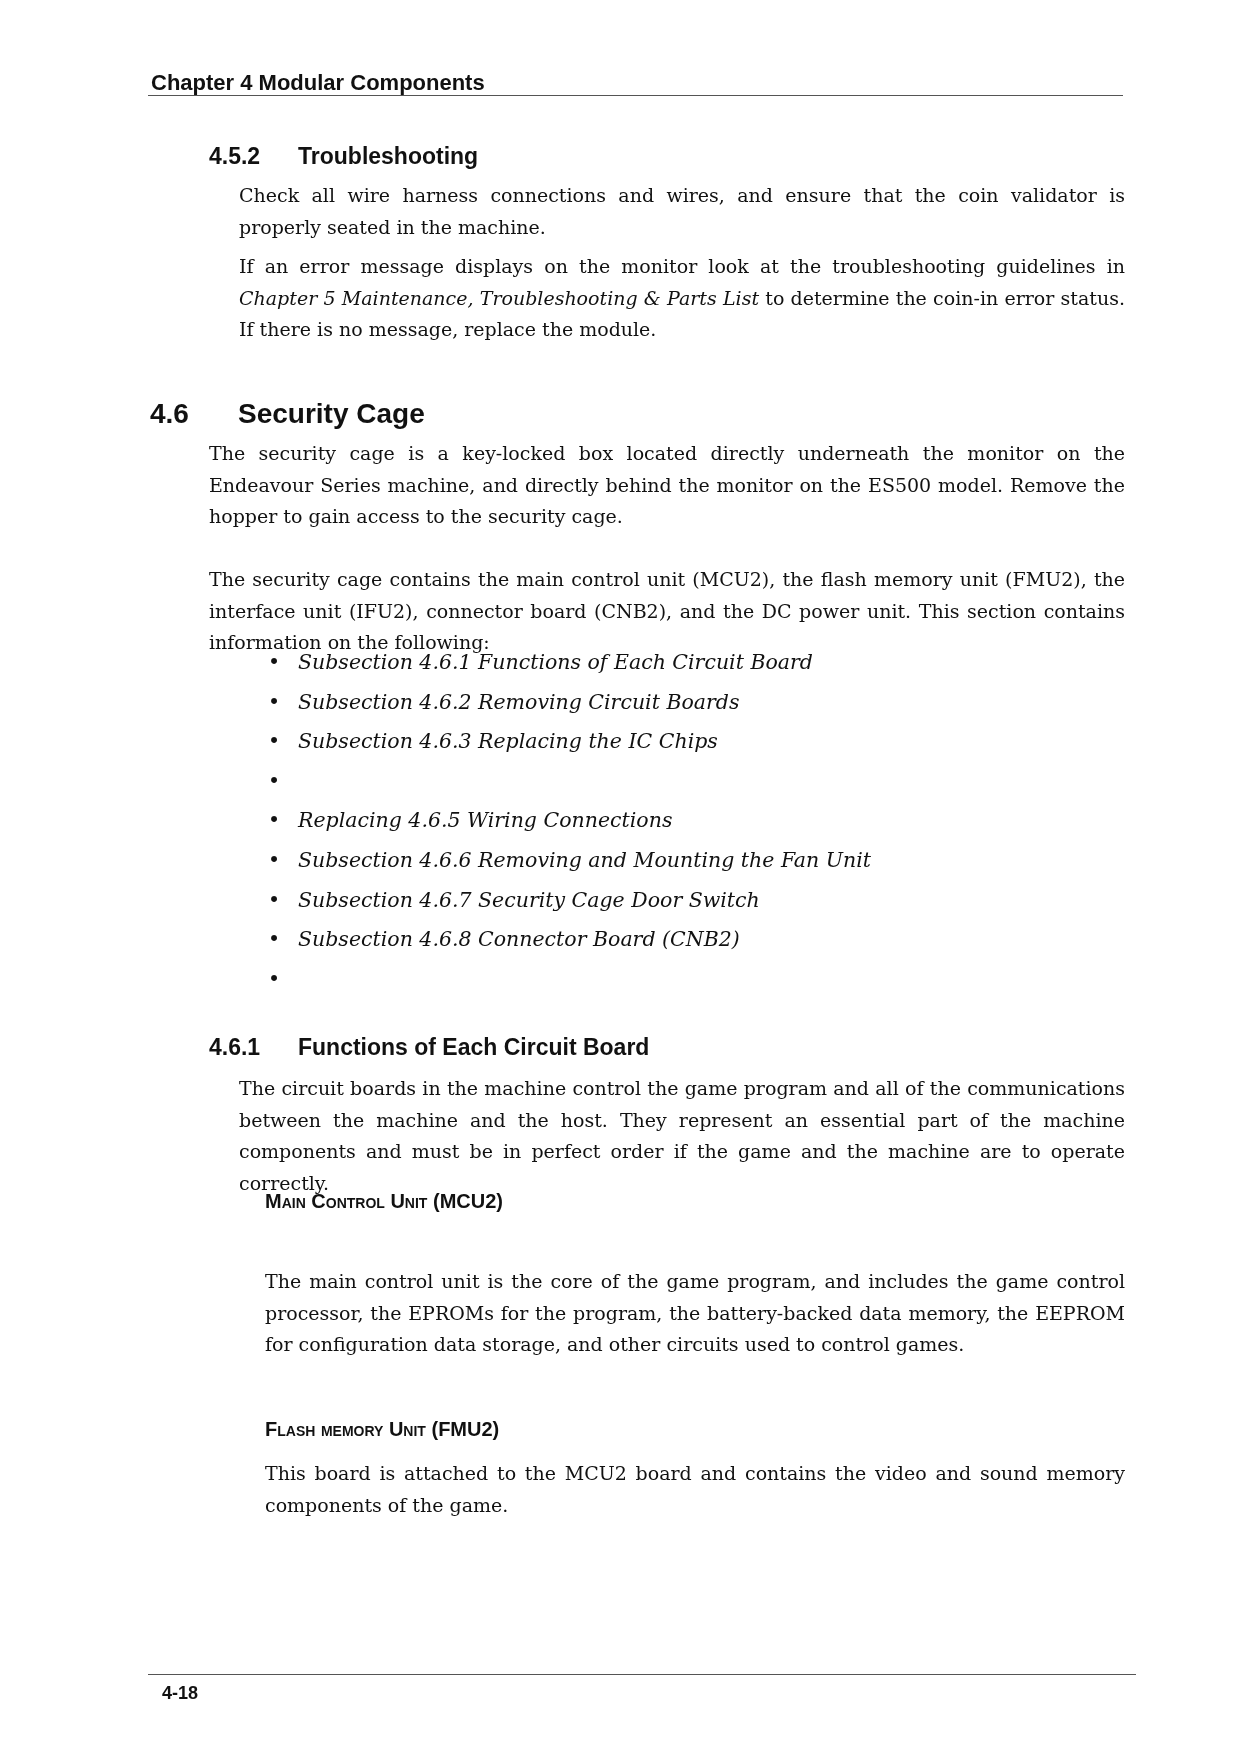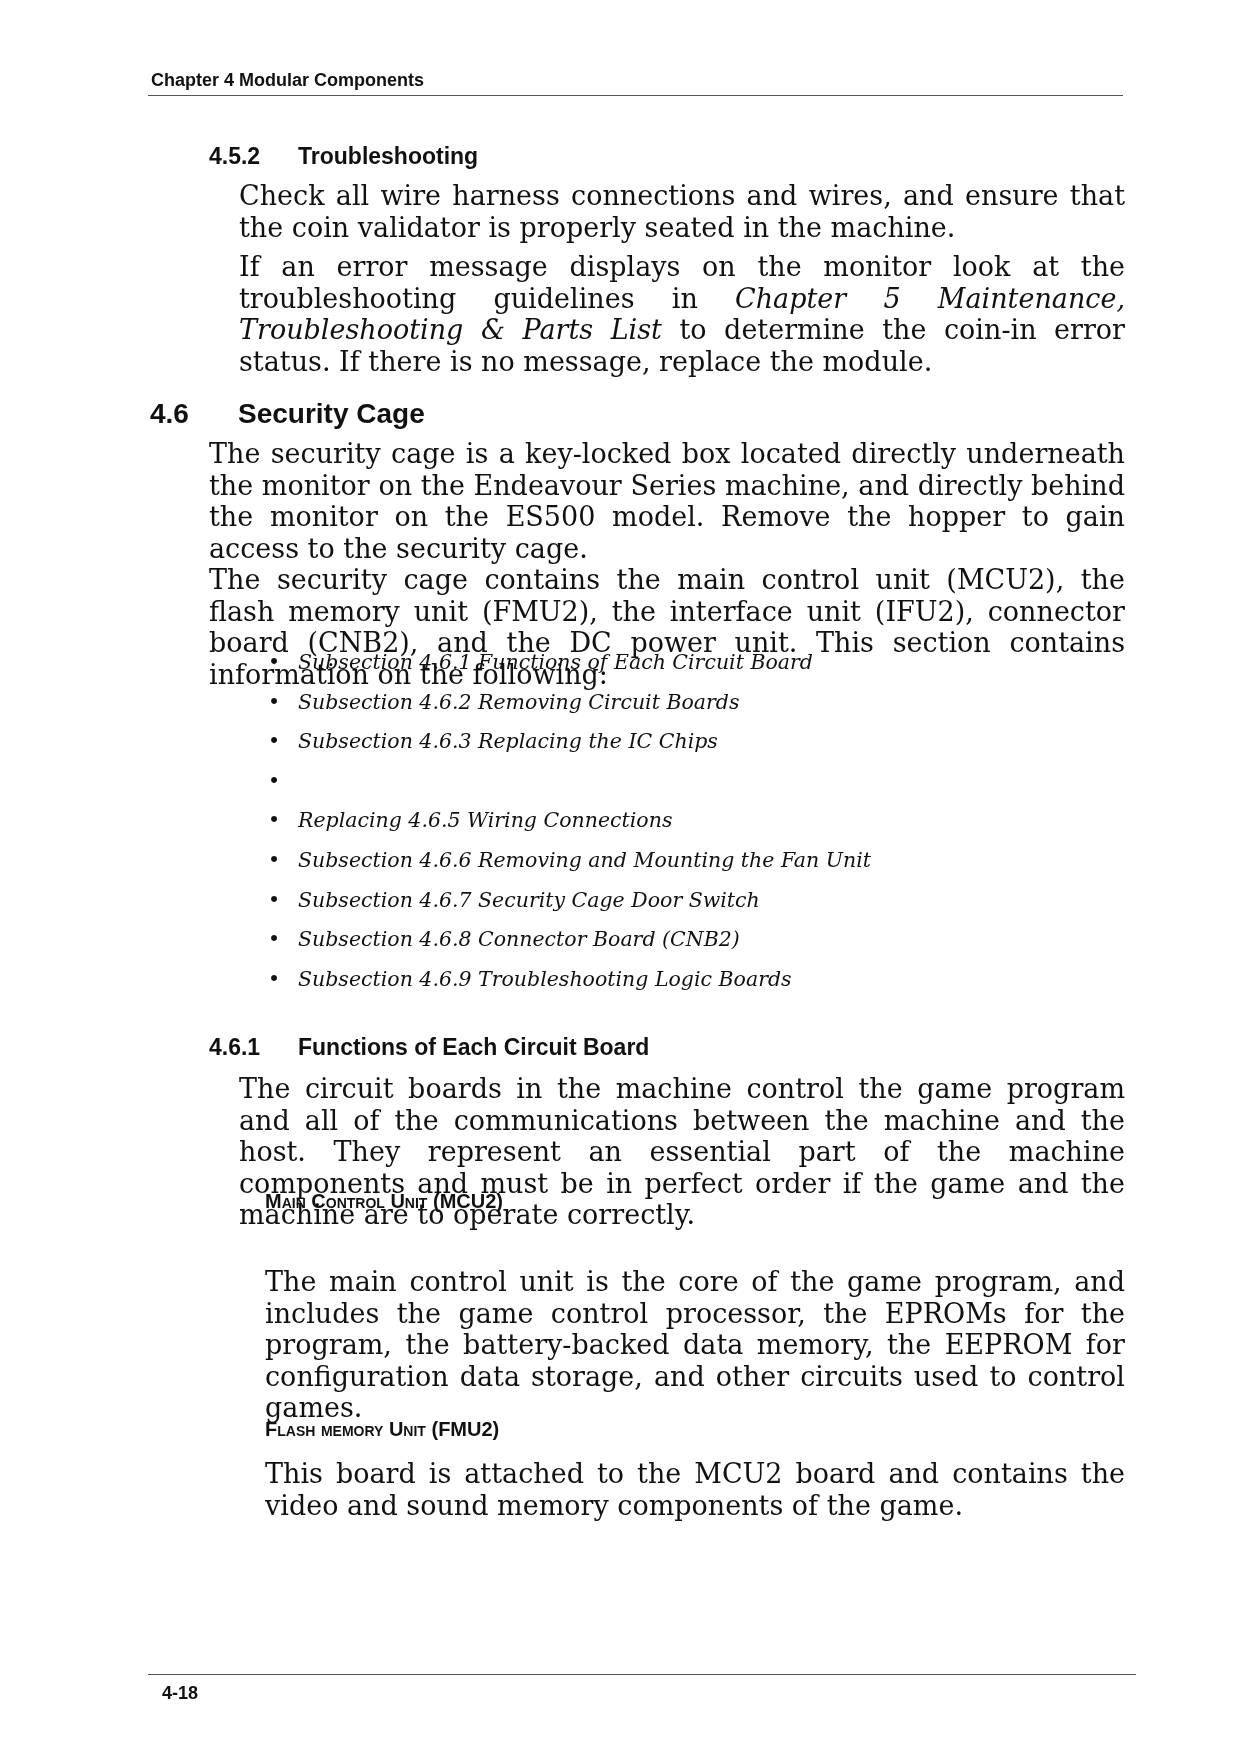--- a/index.html
+++ b/index.html
@@ -1,29 +1,29 @@
 <!DOCTYPE html>
 <html><head>
 <meta charset="utf-8">
 <style>
   html, body { margin: 0; padding: 0; background: #ffffff; }
   body { width: 1240px; height: 1755px; position: relative; overflow: hidden; color: #111; }
   .sans { font-family: "Liberation Sans", "DejaVu Sans", sans-serif; }
   .serif { font-family: "DejaVu Serif", "Liberation Serif", serif; }
   .abs { position: absolute; }
 
-  #running-header { left: 151px; top: 70px; font-size: 18px; font-weight: bold; }
+  #running-header { left: 151px; top: 70px; font-size: 22px; font-weight: bold; }
   #header-rule { left: 148px; top: 95px; width: 975px; height: 0; border-top: 1.5px solid #555; }
 
   .h3 { font-weight: bold; font-size: 23px; }
   .h2 { font-weight: bold; font-size: 28px; }
   .num { position: absolute; }
   .ttl { position: absolute; }
 
-  .para { position: absolute; font-size: 27px; line-height: 31.5px; text-align: justify; margin: 0; }
+  .para { position: absolute; font-size: 19px; line-height: 31.5px; text-align: justify; margin: 0; }
   em { font-style: italic; }
 
   .bullets { position: absolute; left: 268px; top: 643px; margin: 0; padding: 0; list-style: none; }
   .bullets li { font-size: 20.5px; height: 39.6px; line-height: 39.6px; font-style: italic; position: relative; padding-left: 30px; white-space: nowrap; }
   .bullets li .dot { position: absolute; left: 0; top: 0; font-style: normal; }
 
   .smallcaps { font-weight: bold; font-size: 20px; font-variant: small-caps; }
 
   #footer-rule { left: 148px; top: 1674px; width: 988px; height: 0; border-top: 1.5px solid #555; }
   #page-number { left: 162px; top: 1683px; font-size: 18px; font-weight: bold; }
@@ -50,21 +50,21 @@
 
 <ul class="bullets serif">
   <li><span class="dot">•</span><span>Subsection 4.6.1 Functions of Each Circuit Board</span></li>
   <li><span class="dot">•</span><span>Subsection 4.6.2 Removing Circuit Boards</span></li>
   <li><span class="dot">•</span><span>Subsection 4.6.3 Replacing the IC Chips</span></li>
   <li><span class="dot">•</span></li>
   <li><span class="dot">•</span><span>Replacing 4.6.5 Wiring Connections</span></li>
   <li><span class="dot">•</span><span>Subsection 4.6.6 Removing and Mounting the Fan Unit</span></li>
   <li><span class="dot">•</span><span>Subsection 4.6.7 Security Cage Door Switch</span></li>
   <li><span class="dot">•</span><span>Subsection 4.6.8 Connector Board (CNB2)</span></li>
-  <li><span class="dot">•</span><span>Subsection 4.6.9 Troubleshooting Logic Boards</span></li>
+  <li><span class="dot">•</span></li>
 </ul>
 
 <div class="abs sans h3" style="left:0;top:1034px;">
   <span class="num" style="left:209px;">4.6.1</span>
   <span class="ttl" style="left:298px;white-space:nowrap;">Functions of Each Circuit Board</span>
 </div>
 <p class="para serif" style="left:239px;top:1073px;width:886px;">The circuit boards in the machine control the game program and all of the communications between the machine and the host.  They represent an essential part of the machine components and must be in perfect order if the game and the machine are to operate correctly.</p>
 
 <div class="abs sans smallcaps" style="left:265px;top:1190px;white-space:nowrap;">Main Control Unit (MCU2)</div>
 <p class="para serif" style="left:265px;top:1266px;width:860px;">The main control unit is the core of the game program, and includes the game control processor, the EPROMs for the program, the battery-backed data memory, the EEPROM for configuration data storage, and other circuits used to control games.</p>

